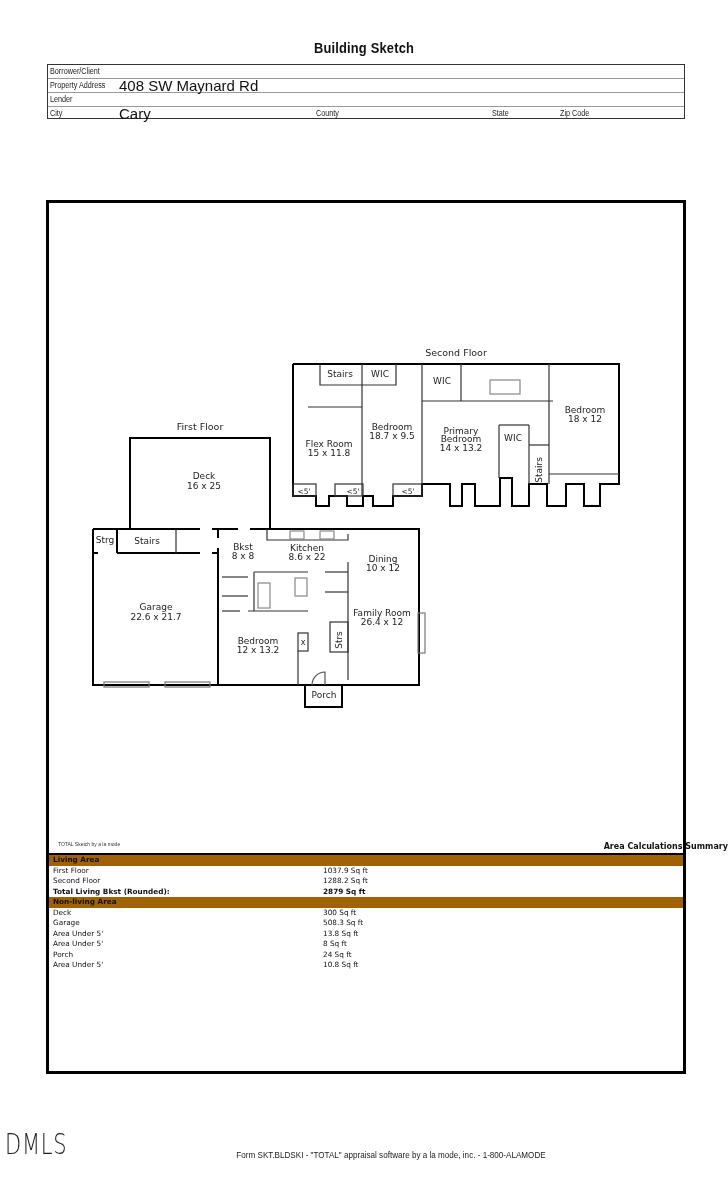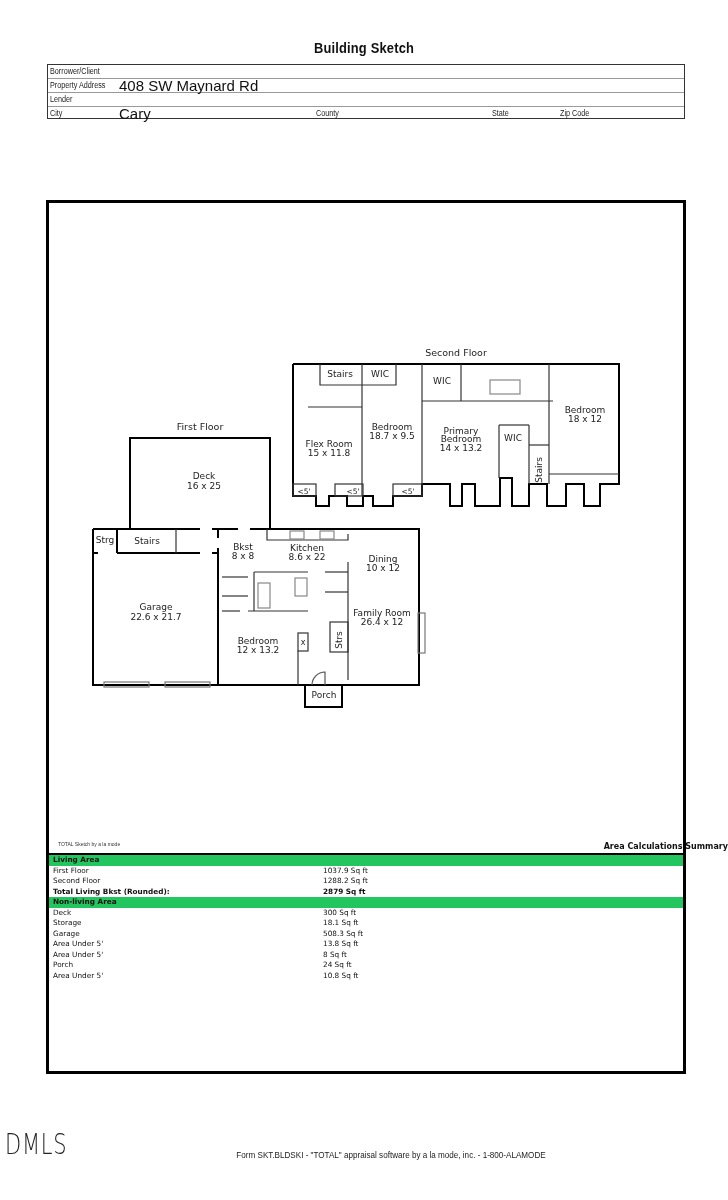--- a/index.html
+++ b/index.html
@@ -9,21 +9,21 @@
   .info-row { position:relative; height:13px; border-bottom:1px solid #999; font-size:8.5px; line-height:13px; }
   .info-row:last-child { border-bottom:none; }
   .lbl { position:absolute; left:2px; font-family:"Liberation Sans", sans-serif; transform:scaleX(0.85); transform-origin:left; color:#222; }
   .val { position:absolute; left:71px; font-size:15px; color:#111; }
   .sketch-frame { position:absolute; left:46px; top:200px; width:640px; height:874px; border:3px solid #000; box-sizing:border-box; }
   .sketch-svg { position:absolute; left:0; top:0; }
   .credit { position:absolute; left:58px; top:841px; font-size:5px; color:#333; }
   .summary-title { position:absolute; left:0; width:728px; text-align:right; top:842px; font-size:8px; font-weight:bold; font-family:"DejaVu Sans", sans-serif; }
   .summary { position:absolute; left:49px; top:853px; width:634px; border-top:2px solid #000; }
   .srow { position:relative; height:10.5px; font-size:7.3px; line-height:10.5px; font-family:"DejaVu Sans", sans-serif; }
-  .srow.head { background:#22c55e; font-weight:bold; }
+  .srow.head { background:#a16207; font-weight:bold; }
   .srow.bold { font-weight:bold; }
   .srow .name { position:absolute; left:4px; }
   .srow .amt { position:absolute; left:274px; width:100px; text-align:left; }
   .footer-logo { position:absolute; left:5px; top:1128px; font-size:28px; font-weight:100; letter-spacing:1px; color:#222; font-family:"DejaVu Sans", sans-serif; transform:scaleX(0.75); transform-origin:left; }
   .footer-text { position:absolute; left:0; width:728px; top:1150px; text-align:center; font-size:9px; transform:scaleX(0.9); color:#222; padding-left:60px; box-sizing:border-box; }
   .room-label { font-family:"DejaVu Sans", sans-serif; font-size:9px; fill:#222; text-anchor:middle; }
   .floor-label { font-family:"DejaVu Sans", sans-serif; font-size:9.5px; fill:#222; text-anchor:middle; }
 </style>
 </head>
 <body>
@@ -184,24 +184,20 @@
       <span class="amt">2879 Sq ft</span>
     </div>
   <div class="srow head">
       <span class="name">Non-living Area</span>
     </div>
   <div class="srow">
       <span class="name">Deck</span>
       <span class="amt">300 Sq ft</span>
     </div>
   <div class="srow">
-      <span class="name">Storage</span>
-      <span class="amt">18.1 Sq ft</span>
-    </div>
-  <div class="srow">
       <span class="name">Garage</span>
       <span class="amt">508.3 Sq ft</span>
     </div>
   <div class="srow">
       <span class="name">Area Under 5'</span>
       <span class="amt">13.8 Sq ft</span>
     </div>
   <div class="srow">
       <span class="name">Area Under 5'</span>
       <span class="amt">8 Sq ft</span>

